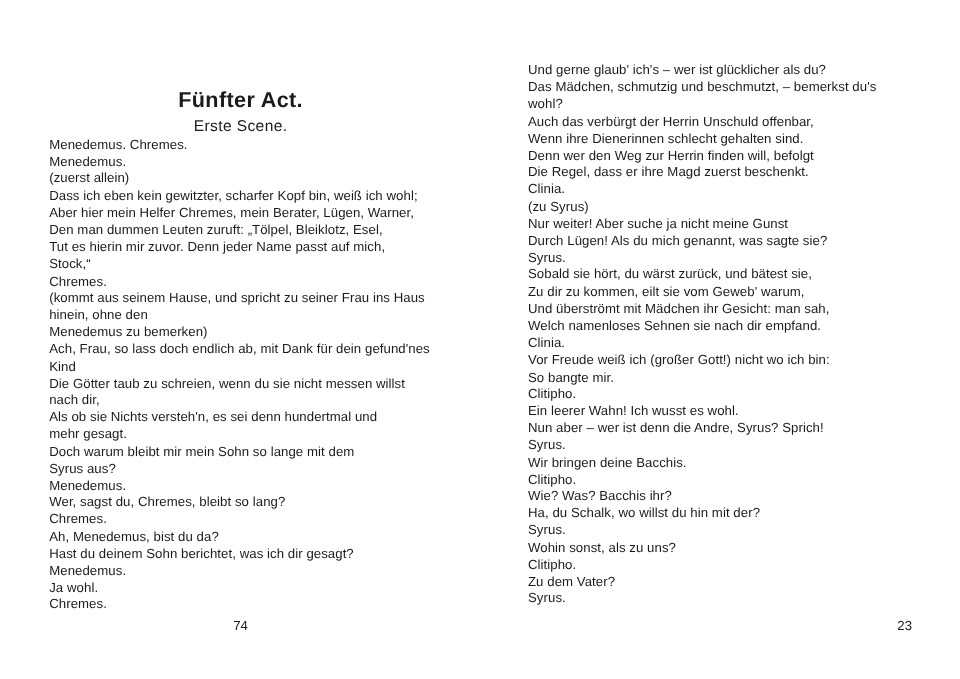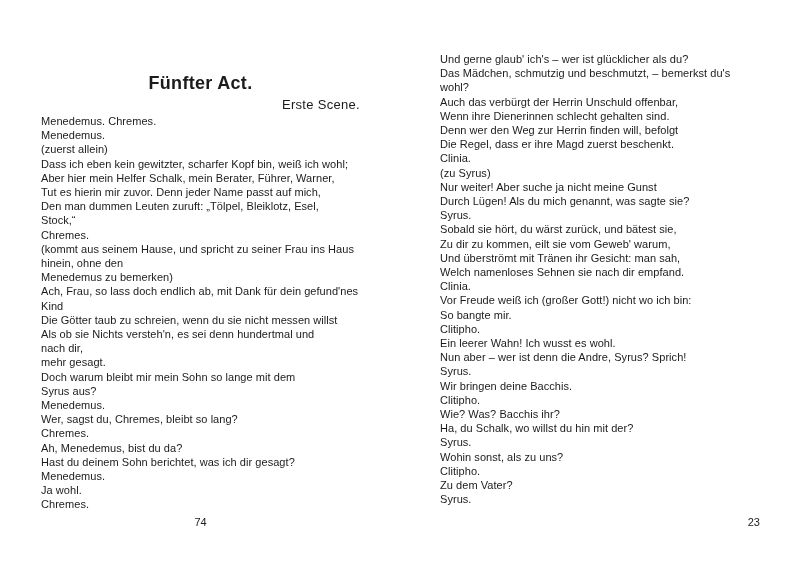--- a/index.html
+++ b/index.html
@@ -27,21 +27,21 @@
   .title {
     font-size: 18px;
     line-height: 24px;
     font-weight: 700;
     text-align: center;
     letter-spacing: 0.3px;
   }
   .subtitle {
     font-size: 13px;
     line-height: 19px;
-    text-align: right;
+    text-align: center;
     letter-spacing: 0.3px;
   }
   .line {
     font-size: 11px;
     line-height: 14.2px;
     white-space: nowrap;
     letter-spacing: 0.05px;
   }
   .line.bold {
     font-weight: 400;
@@ -61,33 +61,33 @@
 <div class="spread">
 
   <div class="page page-left">
     <div class="title">Fünfter Act.</div>
     <div class="subtitle">Erste Scene.</div>
     <div class="lines">
         <div class="line bold">Menedemus. Chremes.</div>
         <div class="line bold">Menedemus.</div>
         <div class="line">(zuerst allein)</div>
         <div class="line">Dass ich eben kein gewitzter, scharfer Kopf bin, weiß ich wohl;</div>
-        <div class="line">Aber hier mein Helfer Schalk, mein Berater, Führer, Warner,</div>
+        <div class="line">Aber hier mein Helfer Chremes, mein Berater, Lügen, Warner,</div>
+        <div class="line">Den man dummen Leuten zuruft: „Tölpel, Bleiklotz, Esel,</div>
         <div class="line">Tut es hierin mir zuvor. Denn jeder Name passt auf mich,</div>
-        <div class="line">Den man dummen Leuten zuruft: „Tölpel, Bleiklotz, Esel,</div>
         <div class="line">Stock,“</div>
         <div class="line bold">Chremes.</div>
         <div class="line">(kommt aus seinem Hause, und spricht zu seiner Frau ins Haus</div>
         <div class="line">hinein, ohne den</div>
         <div class="line">Menedemus zu bemerken)</div>
         <div class="line">Ach, Frau, so lass doch endlich ab, mit Dank für dein gefund'nes</div>
         <div class="line">Kind</div>
         <div class="line">Die Götter taub zu schreien, wenn du sie nicht messen willst</div>
+        <div class="line">nach dir,</div>
         <div class="line">Als ob sie Nichts versteh'n, es sei denn hundertmal und</div>
-        <div class="line">nach dir,</div>
         <div class="line">mehr gesagt.</div>
         <div class="line">Doch warum bleibt mir mein Sohn so lange mit dem</div>
         <div class="line">Syrus aus?</div>
         <div class="line bold">Menedemus.</div>
         <div class="line">Wer, sagst du, Chremes, bleibt so lang?</div>
         <div class="line bold">Chremes.</div>
         <div class="line">Ah, Menedemus, bist du da?</div>
         <div class="line">Hast du deinem Sohn berichtet, was ich dir gesagt?</div>
         <div class="line bold">Menedemus.</div>
         <div class="line">Ja wohl.</div>
@@ -104,21 +104,21 @@
         <div class="line">Wenn ihre Dienerinnen schlecht gehalten sind.</div>
         <div class="line">Denn wer den Weg zur Herrin finden will, befolgt</div>
         <div class="line">Die Regel, dass er ihre Magd zuerst beschenkt.</div>
         <div class="line bold">Clinia.</div>
         <div class="line">(zu Syrus)</div>
         <div class="line">Nur weiter! Aber suche ja nicht meine Gunst</div>
         <div class="line">Durch Lügen! Als du mich genannt, was sagte sie?</div>
         <div class="line bold">Syrus.</div>
         <div class="line">Sobald sie hört, du wärst zurück, und bätest sie,</div>
         <div class="line">Zu dir zu kommen, eilt sie vom Geweb' warum,</div>
-        <div class="line">Und überströmt mit Tränen ihr Gesicht: man sah,</div>
+        <div class="line">Und überströmt mit Mädchen ihr Gesicht: man sah,</div>
         <div class="line">Welch namenloses Sehnen sie nach dir empfand.</div>
         <div class="line bold">Clinia.</div>
         <div class="line">Vor Freude weiß ich (großer Gott!) nicht wo ich bin:</div>
         <div class="line">So bangte mir.</div>
         <div class="line bold">Clitipho.</div>
         <div class="line">Ein leerer Wahn! Ich wusst es wohl.</div>
         <div class="line">Nun aber – wer ist denn die Andre, Syrus? Sprich!</div>
         <div class="line bold">Syrus.</div>
         <div class="line">Wir bringen deine Bacchis.</div>
         <div class="line bold">Clitipho.</div>

